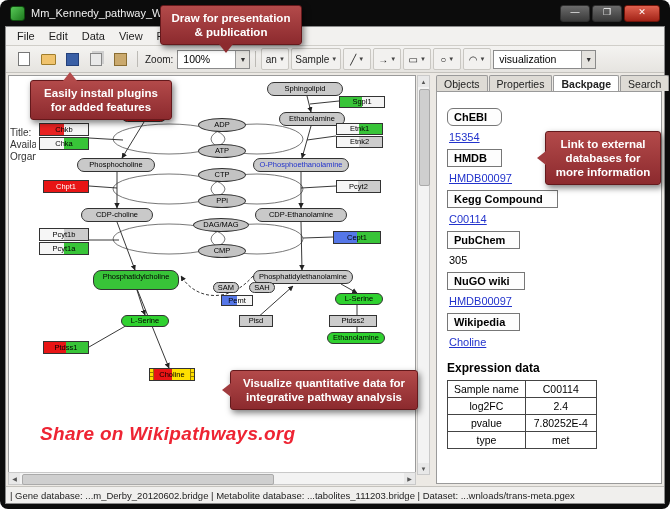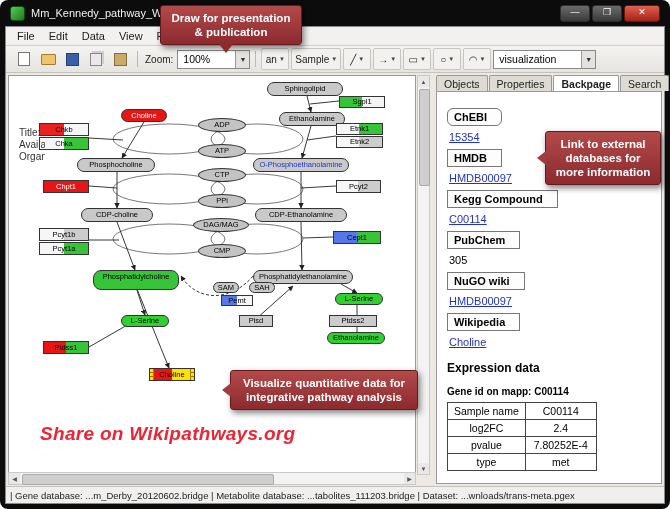--- a/index.html
+++ b/index.html
@@ -43,21 +43,21 @@
   .edge{stroke:#222;stroke-width:0.9;fill:none;}
   .edge.dash{stroke-dasharray:3,2;}
   .arc{stroke:#555;stroke-width:0.8;fill:none;}
   
   .vscroll{position:absolute;right:0;top:2px;width:13px;height:400px;background:#f3f3f3;border:1px solid #c9c9c9;box-sizing:border-box;}
   .hscroll{position:absolute;left:2px;bottom:1px;width:408px;height:13px;background:#f3f3f3;border:1px solid #c9c9c9;box-sizing:border-box;}
   .sb-arrow{position:absolute;width:11px;height:11px;font-size:6px;color:#555;display:flex;align-items:center;justify-content:center;background:#e8e8e8;cursor:pointer;}
   .vthumb{position:absolute;left:1px;top:13px;width:9px;height:95px;background:#cfcfcf;border:1px solid #aaa;border-radius:2px;cursor:pointer;}
   .hthumb{position:absolute;top:1px;left:13px;width:250px;height:9px;background:#cfcfcf;border:1px solid #aaa;border-radius:2px;cursor:pointer;}
   
-  .left-labels{position:absolute;left:4px;top:54px;z-index:3;width:26px;overflow:hidden;margin-left:9px;}
+  .left-labels{position:absolute;left:4px;top:54px;z-index:3;width:26px;overflow:hidden;}
   .left-label{font-size:10px;color:#333;line-height:12px;white-space:nowrap;}
   
   .sidebar{flex:1;display:flex;flex-direction:column;padding:2px 2px 2px 6px;min-width:0;}
   .tabs{display:flex;gap:1px;flex:0 0 auto;}
   .tab{font-size:10.5px;color:#222;padding:2px 7px 1px;border:1px solid #9a9a9a;border-bottom:none;background:#dedbd5;border-radius:2px 2px 0 0;cursor:pointer;white-space:nowrap;}
   .tab.active{background:#ffffff;font-weight:bold;}
   .panel{flex:1;background:#ffffff;border:1px solid #9a9a9a;padding:7px 10px;overflow:hidden;min-height:0;}
   .sec-header{width:fit-content;border:1px solid #777;background:#fdfdfd;font-size:11px;font-weight:bold;color:#000;padding:2px 14px 2px 6px;margin-top:6px;}
   .sec-header:first-child{margin-top:9px;border-radius:6px;}
   .sec-link{width:fit-content;font-size:11px;color:#2233cc;text-decoration:underline;margin:5px 0 0 2px;cursor:pointer;}
@@ -276,21 +276,20 @@
               <div class="sec-header">Kegg Compound</div>
               <div class="sec-link">C00114</div>
               <div class="sec-header">PubChem</div>
               <div class="sec-text">305</div>
               <div class="sec-header">NuGO wiki</div>
               <div class="sec-link">HMDB00097</div>
               <div class="sec-header">Wikipedia</div>
               <div class="sec-link">Choline</div>
             </div>
           <div class="exp-title">Expression data</div>
-          <div class="exp-geneid">Gene id on mapp: C00114</div>
           <table class="exp-table">
               <tbody id="expTbody">
                 <tr>
                   <td>Sample name</td>
                   <td>C00114</td>
                 </tr>
                 <tr>
                   <td>log2FC</td>
                   <td>2.4</td>
                 </tr>
@@ -305,17 +304,18 @@
               </tbody>
             </table>
         </div>
       </div>
     </div>
 
     <div class="statusbar">| Gene database: ...m_Derby_20120602.bridge   | Metabolite database: ...tabolites_111203.bridge   | Dataset: ...wnloads/trans-meta.pgex</div>
   </div>
 
   <div class="callout co-top">Draw for presentation &amp; publication</div>
+  <div class="callout co-left">Easily install plugins for added features</div>
   <div class="callout co-right">Link to external databases for more information</div>
   <div class="callout co-viz">Visualize quantitative data for integrative pathway analysis</div>
   <div class="share">Share on Wikipathways.org</div>
 
 </div>
 
 </body></html>

